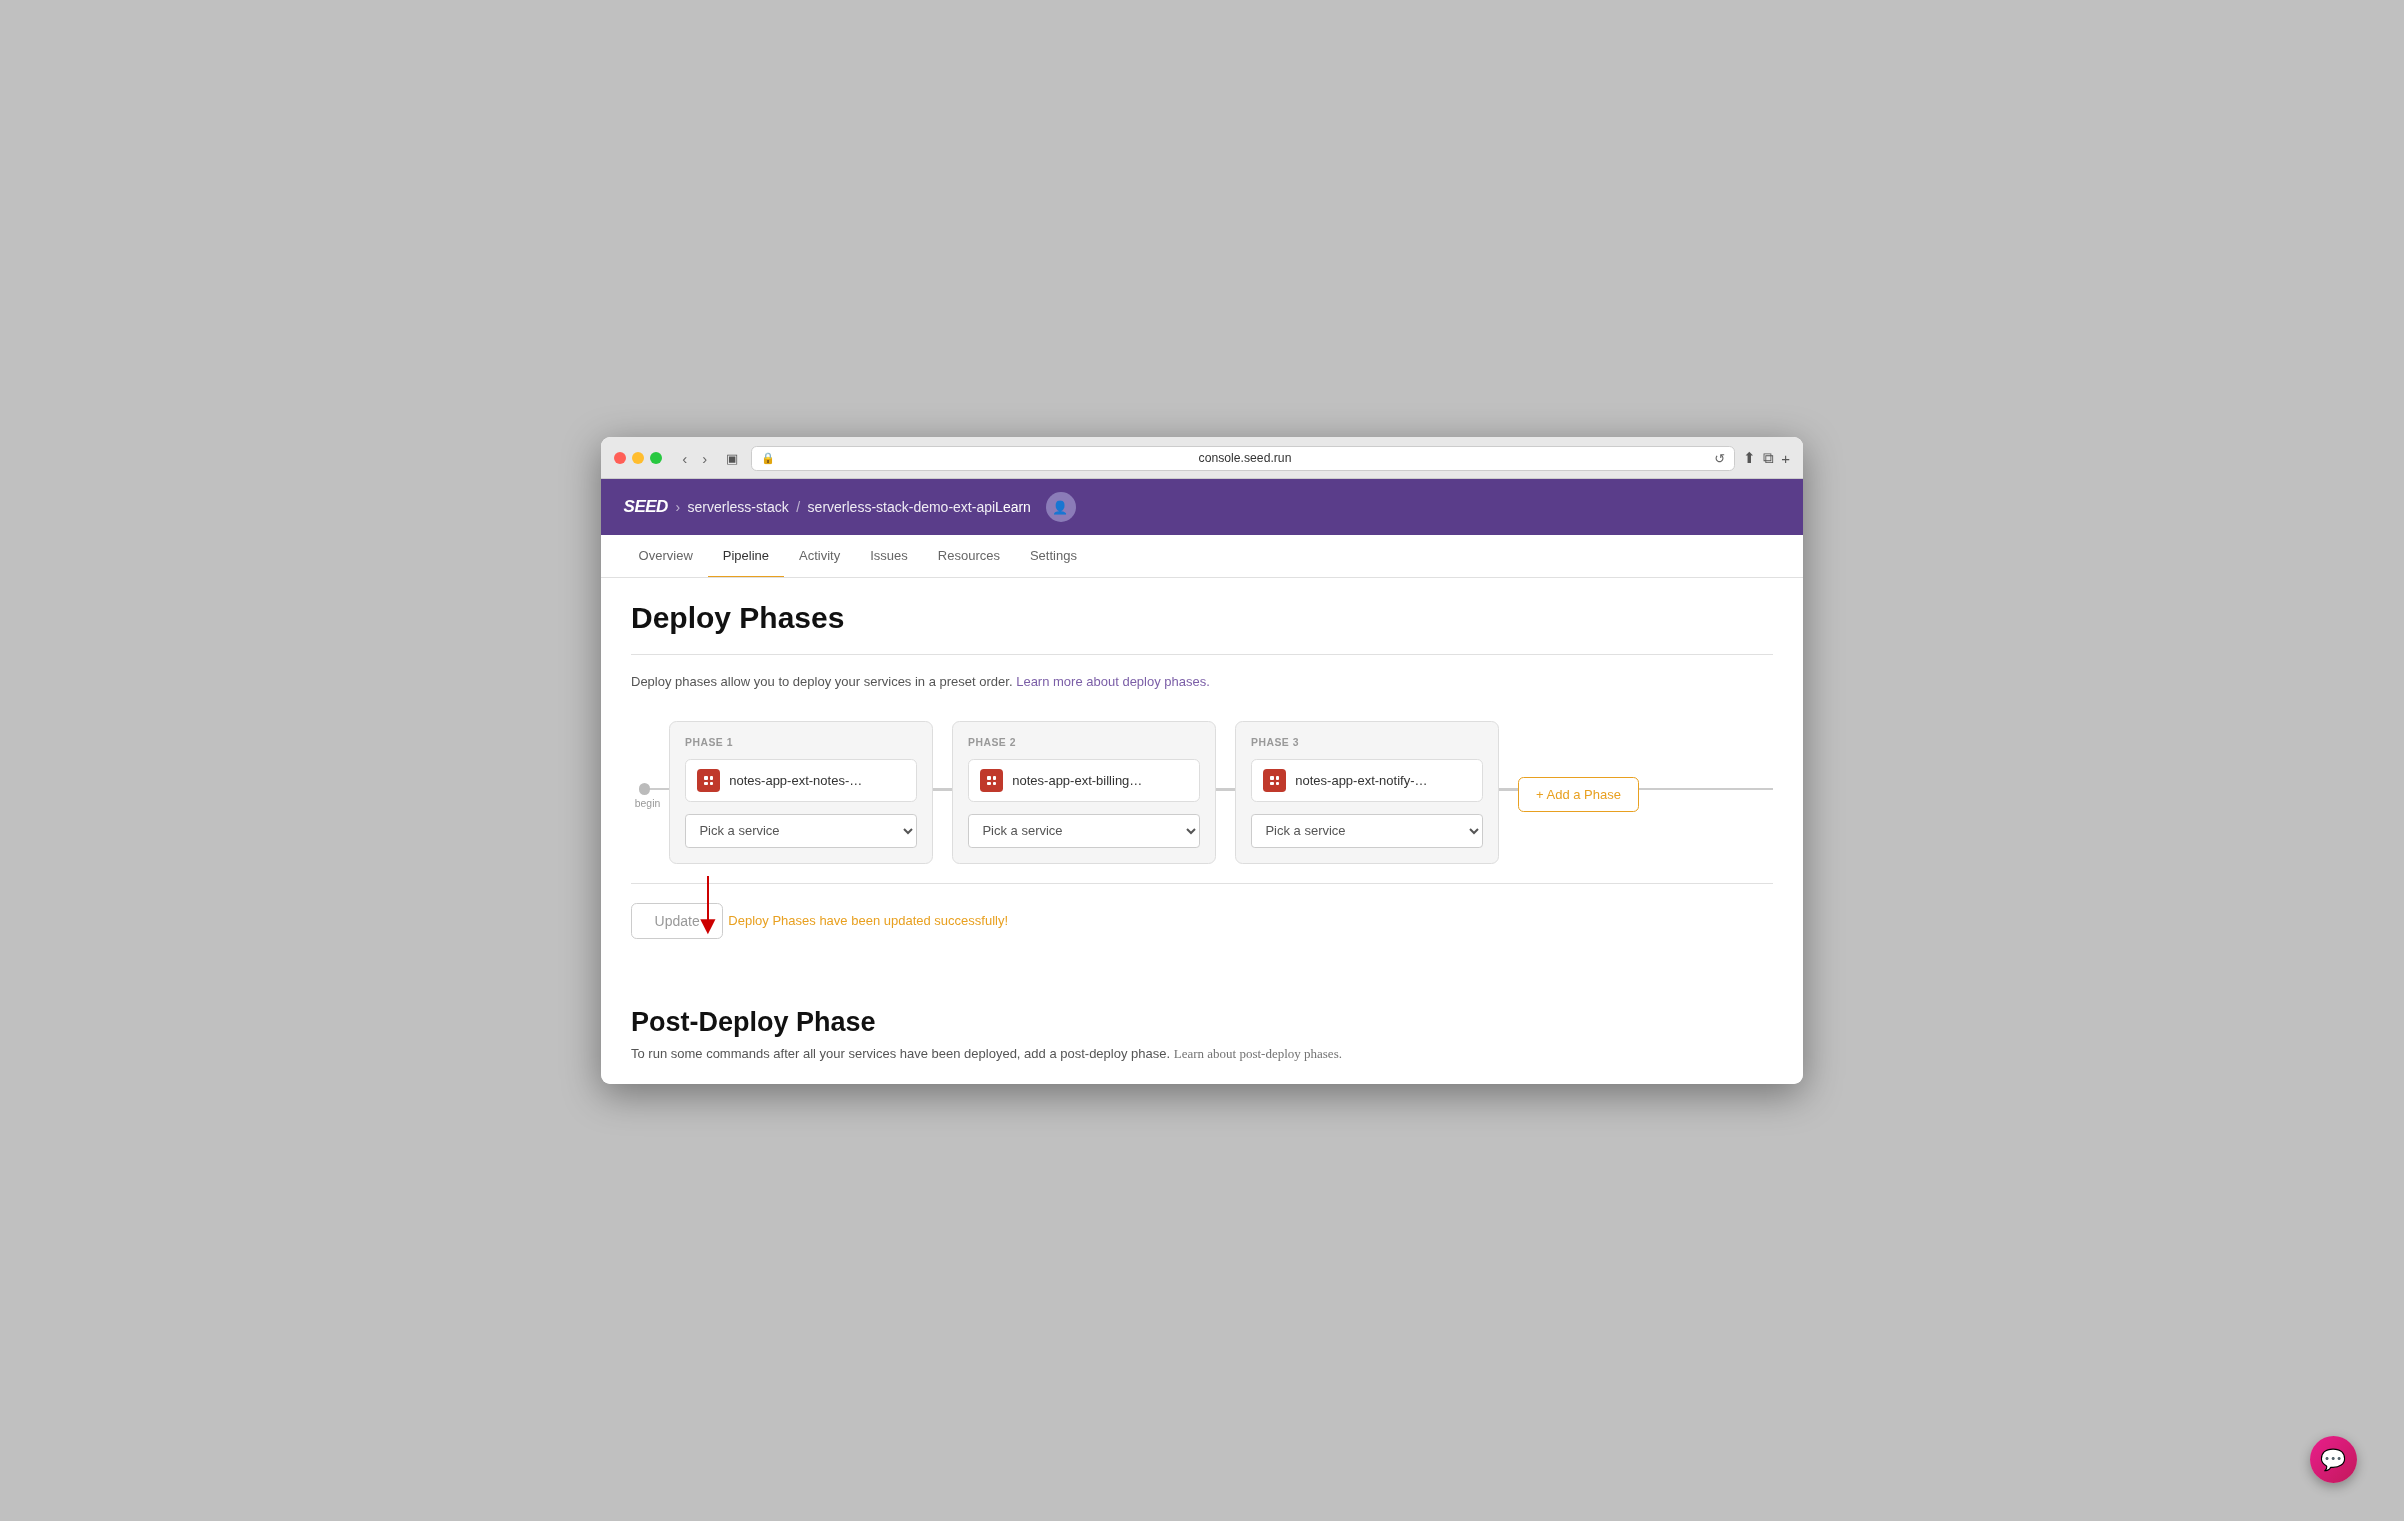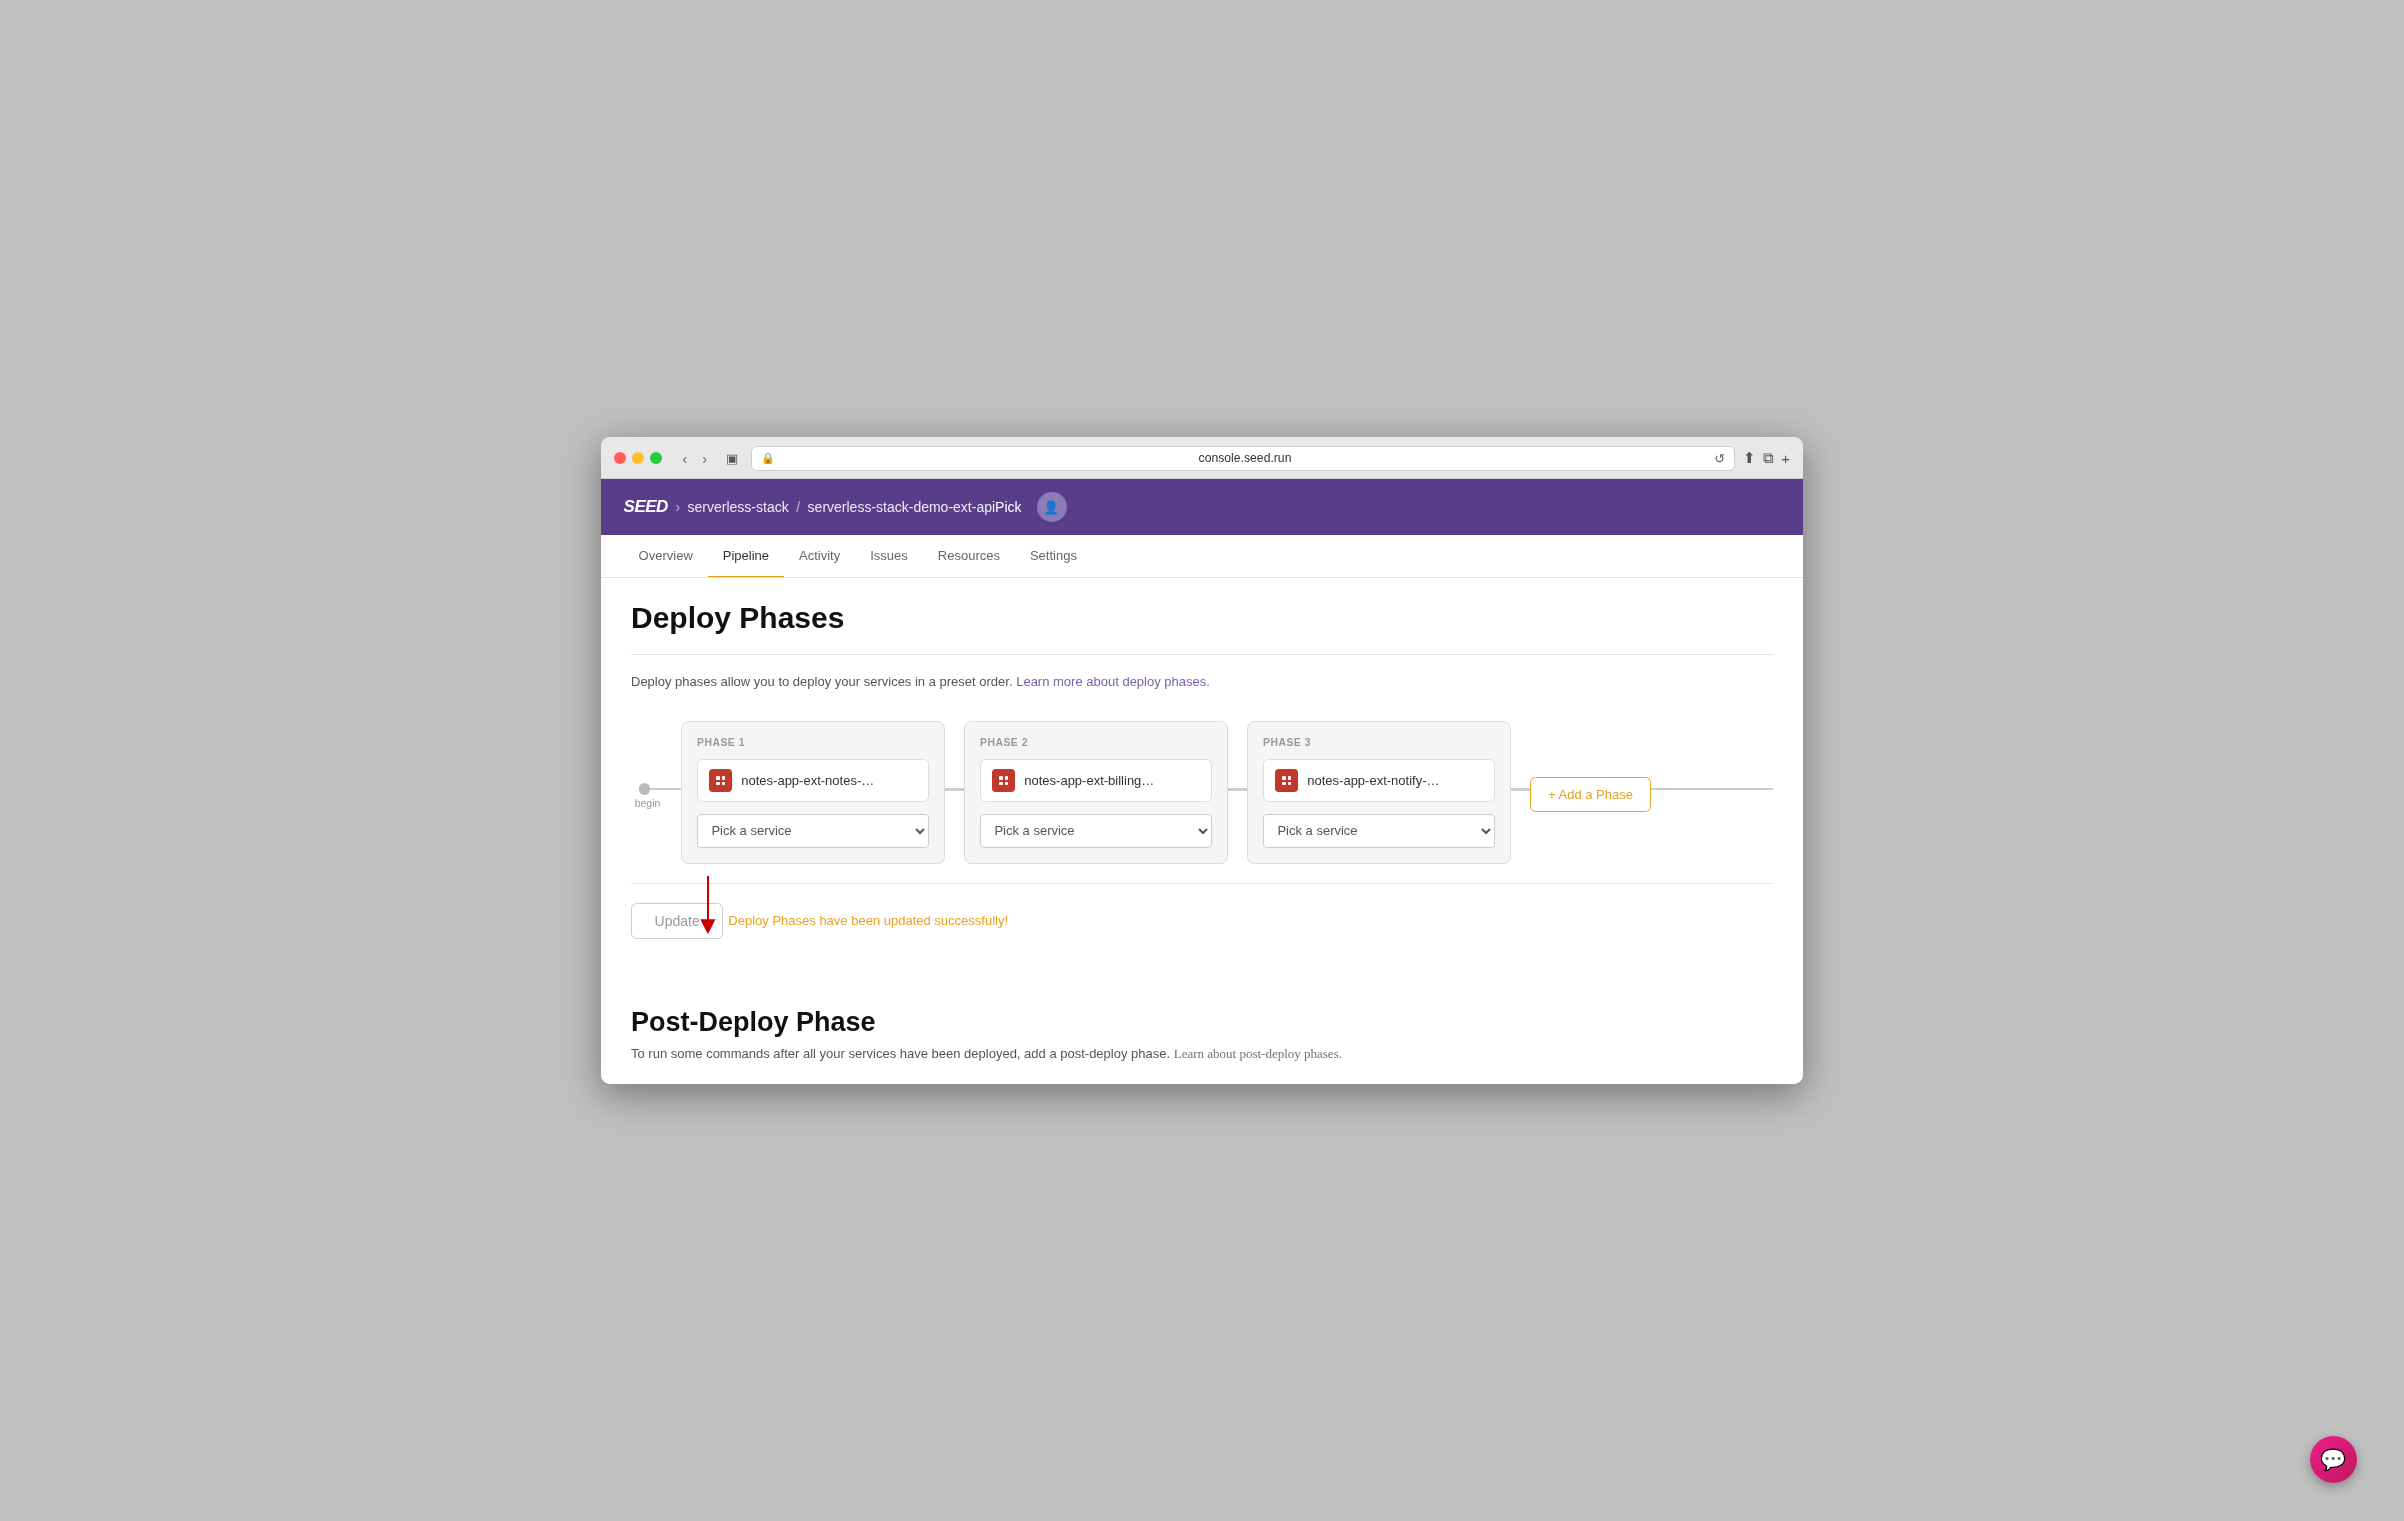--- a/index.html
+++ b/index.html
@@ -423,21 +423,21 @@
 
   <div class="app-header">
     <div class="header-left">
       <span class="seed-logo">SEED</span>
       <span class="breadcrumb-sep">›</span>
       <span class="breadcrumb-link">serverless-stack</span>
       <span class="breadcrumb-sep">/</span>
       <span class="breadcrumb-link">serverless-stack-demo-ext-api</span>
     </div>
     <div class="header-right">
-      <a class="docs-link">Pick</a>
+      <a class="docs-link">Learn</a>
       <div class="avatar">👤</div>
     </div>
   </div>
 
   <div class="nav-tabs">
     <a class="nav-tab">Overview</a>
     <a class="nav-tab active">Pipeline</a>
     <a class="nav-tab">Activity</a>
     <a class="nav-tab">Issues</a>
     <a class="nav-tab">Resources</a>
@@ -460,21 +460,21 @@
       <div style="position: absolute; left: 7.5px; top: 72px; width: 11.3px; height: 11.3px; border-radius: 50%; background: #bbb; z-index: 1;"></div>
       <div style="position: absolute; left: 3.8px; top: 87px; font-size: 10.4px; color: #999; z-index: 1;">begin</div>
 
       <div style="position: absolute; left: 64px; top: 165px; z-index: 2;">
         <div style="display: flex; flex-direction: column; align-items: center;">
           <div style="width: 1.9px; height: 47px; background: #cc0000;"></div>
           <div style="color: #cc0000; font-size: 26px; line-height: 0.5; margin-top: -3.8px;">▼</div>
         </div>
       </div>
 
-      <div style="display: flex; align-items: flex-start; margin-left: 50px; gap: 0; position: relative; z-index: 1;">
+      <div style="display: flex; align-items: flex-start; margin-left: 38px; gap: 0; position: relative; z-index: 1;">
 
         <div class="phase-card">
           <div class="phase-label">PHASE 1</div>
           <div class="service-item">
             <div class="service-icon">
               <div class="service-icon-inner">
                 <div class="service-icon-dot"></div>
                 <div class="service-icon-dot"></div>
                 <div class="service-icon-dot"></div>
                 <div class="service-icon-dot"></div>

